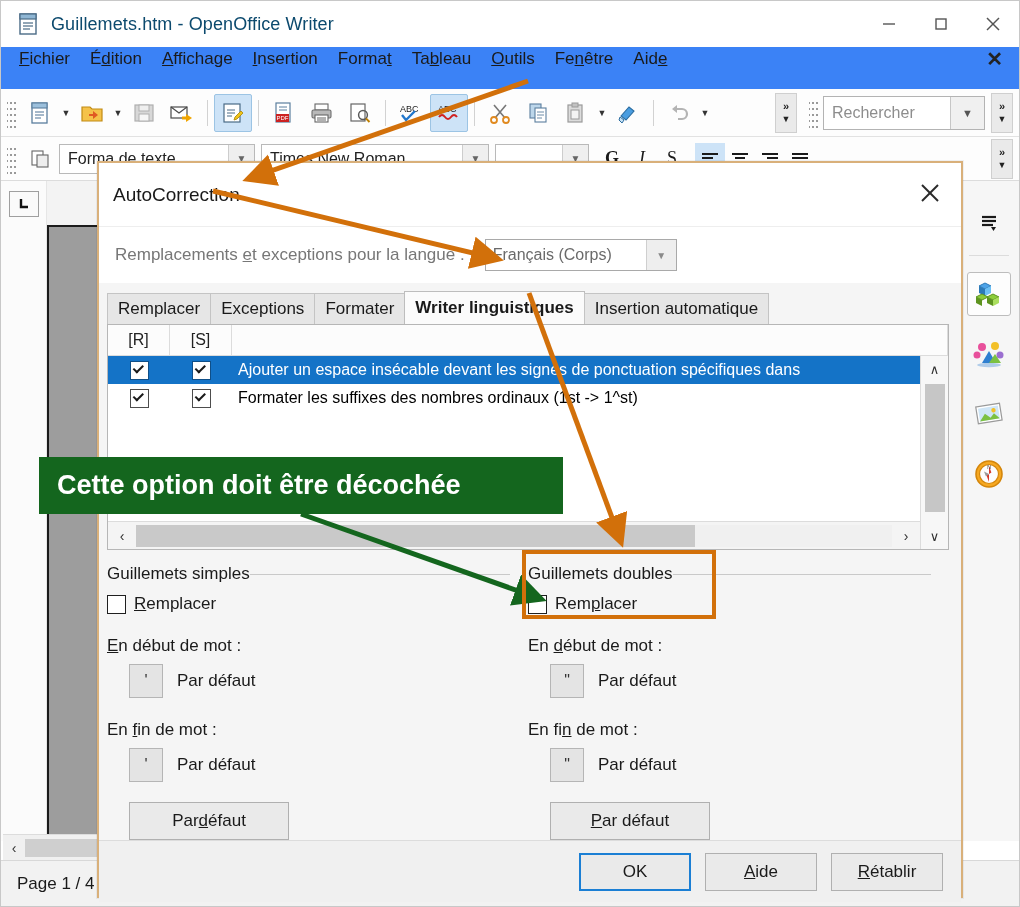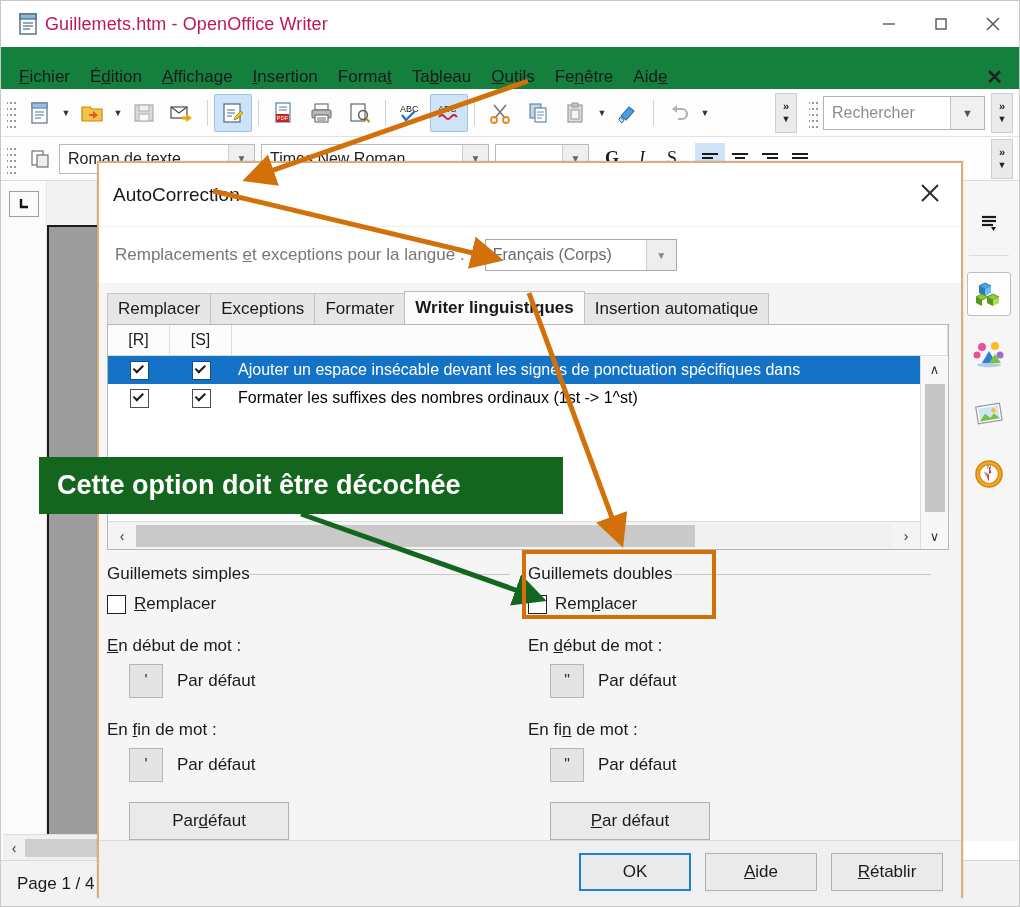--- a/index.html
+++ b/index.html
@@ -21,33 +21,33 @@
   }
 
   
   #title-bar {
     position:absolute; left:0; top:0; width:1018px; height:46px;
     background:#ffffff;
     display:flex; align-items:center;
   }
   #title-icon { margin-left:16px; width:24px; height:24px; flex:none; }
   #title-text {
-    margin-left:4px; font-size:18px; color:#be185d; letter-spacing:0.1px;
+    margin-left:10px; font-size:18px; color:#0c4a6e; letter-spacing:0.1px;
     white-space:nowrap;
   }
   .winbtn {
     width:52px; height:46px; display:flex; align-items:center; justify-content:center;
     color:#4a4a4a;
   }
   #win-controls { margin-left:auto; display:flex; height:46px; }
 
   
   #menu-bar {
     position:absolute; left:0; top:46px; width:1018px; height:42px;
-    background:#15803d; display:flex; align-items:flex-end;
+    background:#3b82f6; display:flex; align-items:flex-start;
   }
   .menu-item {
     font-size:17px; color:#1a1a1a; padding:2px 10px; white-space:nowrap;
   }
   .menu-item u { text-decoration:underline; text-underline-offset:1px; }
   #doc-close { margin-left:auto; margin-right:16px; font-size:20px; color:#222; font-weight:bold; }
 
   
   #toolbar-main {
     position:absolute; left:0; top:88px; width:1018px; height:48px;
@@ -518,21 +518,21 @@
 
   <div id="toolbar-format">
     <div class="tb-grip"></div>
     <div class="tb-btn">
       <svg width="22" height="22" viewBox="0 0 22 22">
         <rect x="3" y="3" width="11" height="14" fill="#fff" stroke="#666" stroke-width="1.1"></rect>
         <rect x="8" y="7" width="11" height="12" fill="#eee" stroke="#666" stroke-width="1.1"></rect>
       </svg>
     </div>
     <div class="fmt-combo" style="width:196px">
-      <span class="txt">Roman de texte</span>
+      <span class="txt">Forma de texte</span>
       <span class="dd">▼</span>
     </div>
     <div style="width:6px"></div>
     <div class="fmt-combo" style="width:228px">
       <span class="txt">Times New Roman</span>
       <span class="dd">▼</span>
     </div>
     <div style="width:6px"></div>
     <div class="fmt-combo" style="width:94px">
       <span class="txt"></span>

